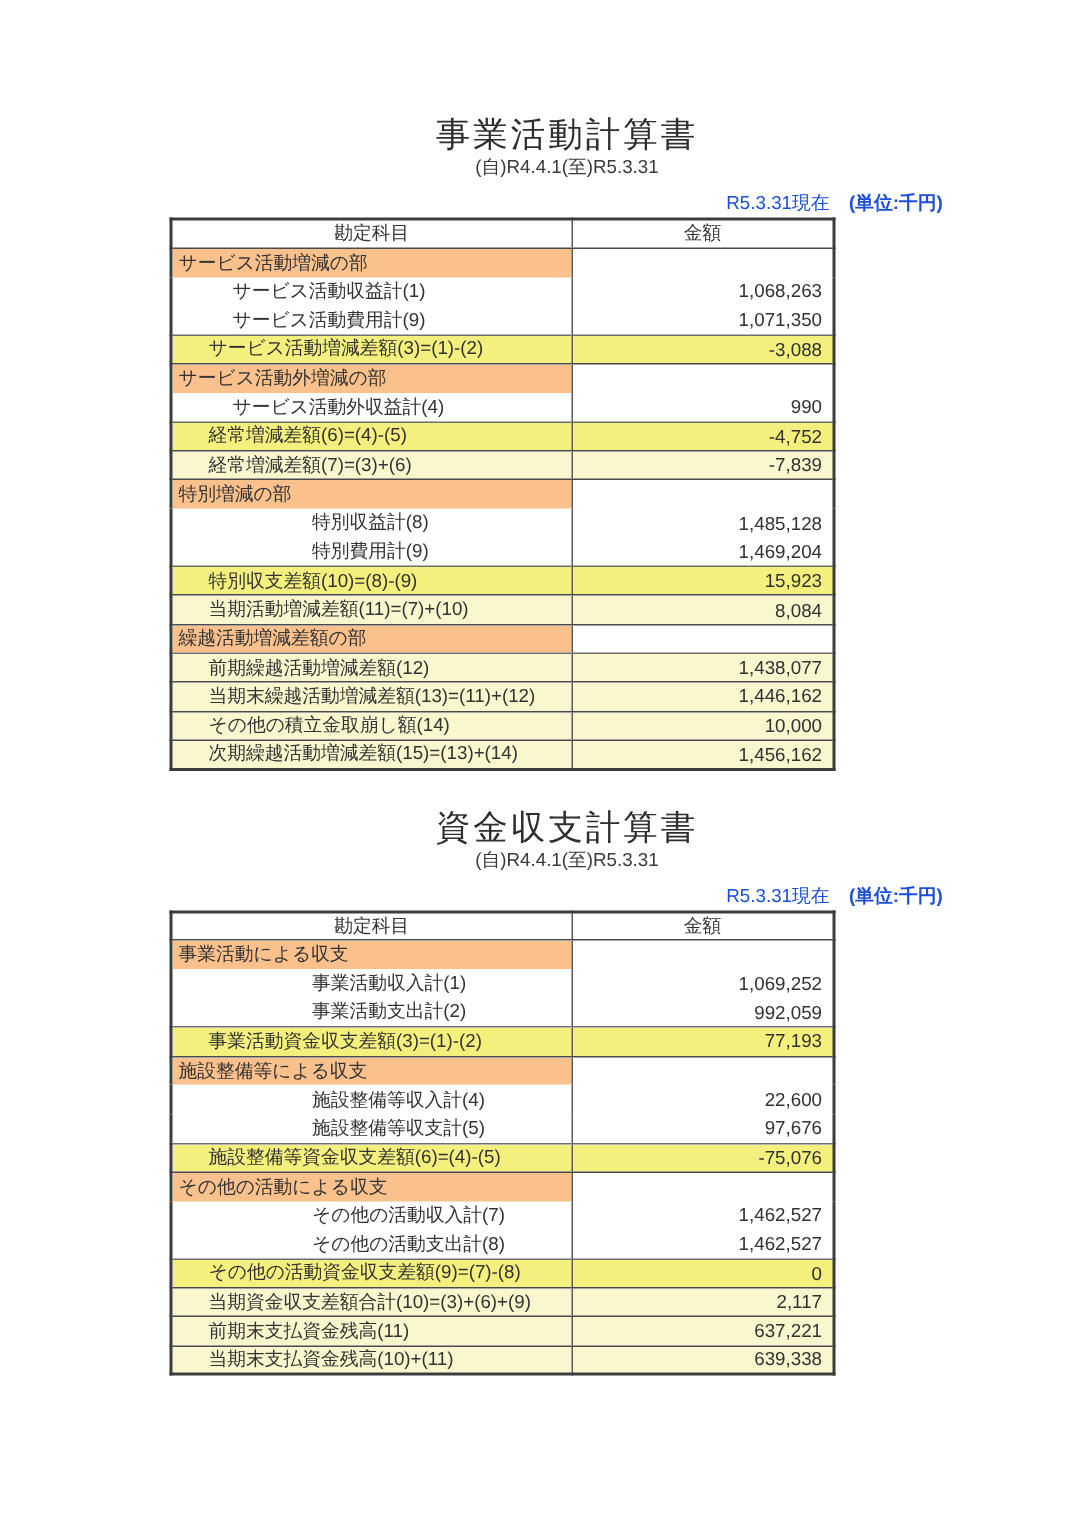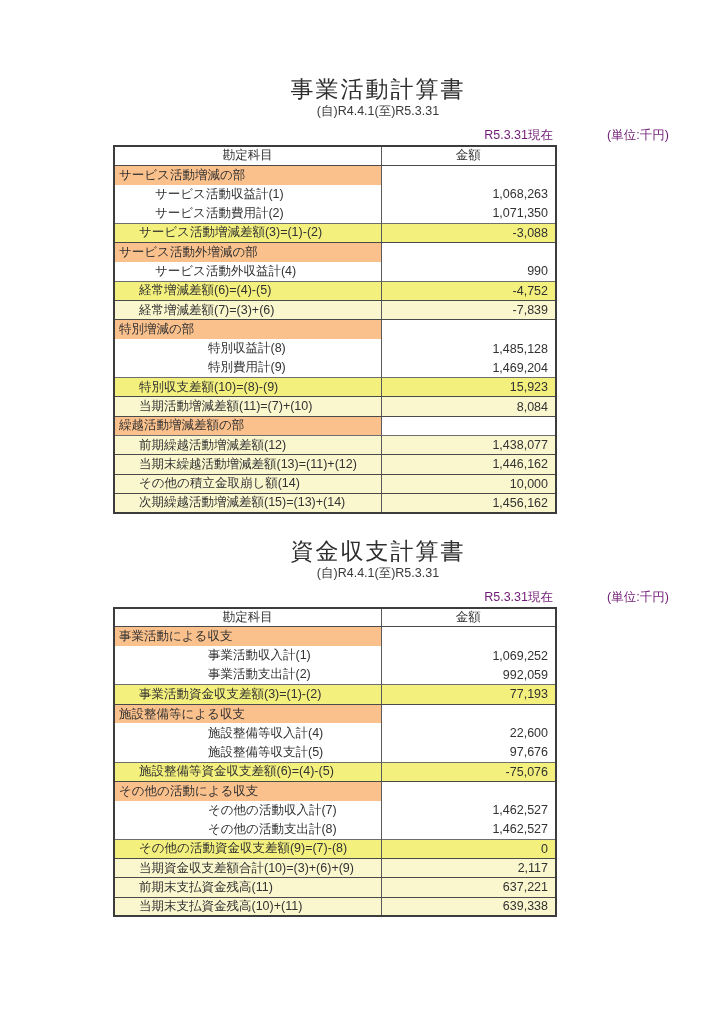--- a/index.html
+++ b/index.html
@@ -15,24 +15,24 @@
   .statement + .statement { margin-top: 24px; }
   .stmt-head { width: 724px; text-align: center; position: relative; left: 16px; }
   .stmt-title {
     font-size: 23px; font-weight: 400; letter-spacing: 2px;
     line-height: 27px; color: #2e2e2e;
   }
   .stmt-period { font-size: 12.5px; line-height: 17px; color: #3a3a3a; }
   .meta-line {
     position: relative; width: 442px; margin-left: 113px;
     margin-top: 7px; margin-bottom: 2px;
-    font-size: 12.5px; line-height: 16px; text-align: right; color: #701a75;
+    font-size: 12.5px; line-height: 16px; text-align: right; color: #1d4ed8;
   }
   .meta-line .as-of { padding-right: 2px; }
-  .meta-line .unit { position: absolute; left: 494px; top: 0; white-space: nowrap; text-align: left; }
+  .meta-line .unit { position: absolute; left: 453px; top: 0; white-space: nowrap; text-align: left; font-weight: bold; }
   table.stmt-table {
     margin-left: 113px; width: 442px; table-layout: fixed;
     border-collapse: collapse; border: 2px solid #3c3c3c;
     font-size: 12.5px;
   }
   col.c-acc { width: 267px; }
   col.c-amt { width: 175px; }
   th, td { height: 19.3px; padding: 0; font-weight: 400; overflow: hidden; white-space: nowrap; }
   thead th {
     text-align: center; vertical-align: middle;
@@ -80,21 +80,21 @@
     <td class="acc ind-0">サービス活動増減の部</td>
     <td class="amt"></td>
   </tr>
 
   <tr class="row-detail">
     <td class="acc ind-1">サービス活動収益計(1)</td>
     <td class="amt">1,068,263</td>
   </tr>
 
   <tr class="row-detail">
-    <td class="acc ind-1">サービス活動費用計(2)</td>
+    <td class="acc ind-1">サービス活動費用計(9)</td>
     <td class="amt">1,071,350</td>
   </tr>
 
   <tr class="row-subtotal">
     <td class="acc ind-0">サービス活動増減差額(3)=(1)-(2)</td>
     <td class="amt">-3,088</td>
   </tr>
 
   <tr class="row-section">
     <td class="acc ind-0">サービス活動外増減の部</td>

